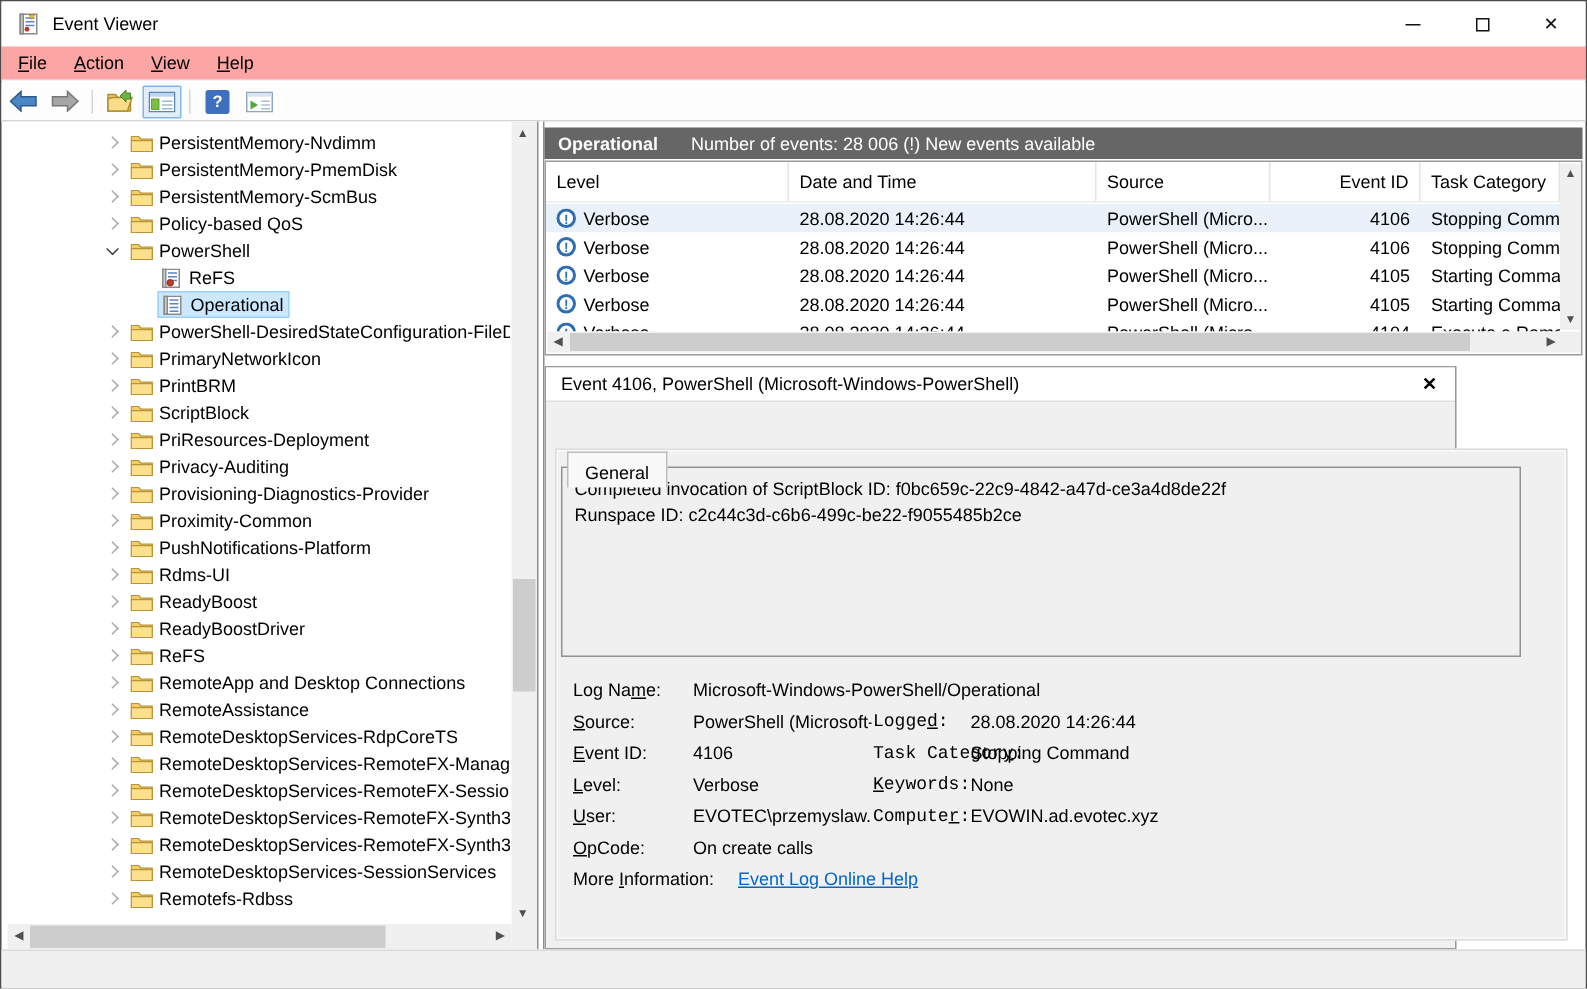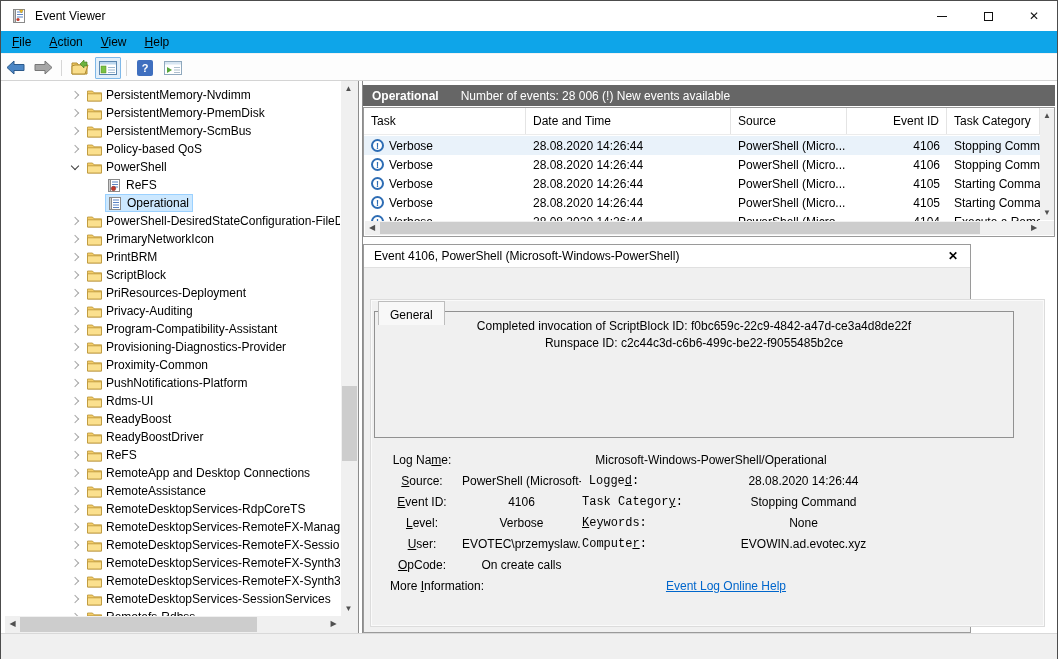--- a/index.html
+++ b/index.html
@@ -11,21 +11,21 @@
   .titlebar { position:absolute; left:0; top:0; width:100%; height:30px; background:#fff; display:flex; align-items:center; }
   .app-icon { margin-left:10px; width:16px; height:16px; }
   .app-title { margin-left:8px; }
   .win-controls { margin-left:auto; display:flex; height:30px; }
   .win-btn { width:46px; height:30px; display:flex; align-items:center; justify-content:center; color:#111; font-size:11px; }
   .glyph-min { width:10px; height:1px; background:#111; display:inline-block; }
   .glyph-max { width:9px; height:9px; border:1px solid #111; display:inline-block; }
   .glyph-close { font-size:12px; line-height:1; }
 
   
-  .menubar { position:absolute; left:0; top:30px; width:100%; height:23px; background:#0ea5e9; display:flex; align-items:center; padding-left:2px; border-bottom:1px solid #f2f2f2; }
+  .menubar { position:absolute; left:0; top:30px; width:100%; height:23px; background:#fca5a5; display:flex; align-items:center; padding-left:2px; border-bottom:1px solid #f2f2f2; }
   .menu-item { padding:3px 9px; }
   .menu-item u { text-decoration:underline; }
 
   
   .toolbar { position:absolute; left:0; top:54px; width:100%; height:26px; background:#fdfdfd; display:flex; align-items:center; border-bottom:1px solid #d4d4d4; }
   .tbtn { width:26px; height:22px; display:flex; align-items:center; justify-content:center; margin:0 1px; }
   .tbtn.active { background:#e2effa; border:1px solid #7fb8e8; border-radius:1px; }
   .tsep { width:1px; height:16px; background:#d6d6d6; margin:0 4px; }
   .help-badge { width:16px; height:16px; background:#3f6fbf; color:#fff; font-weight:bold; font-size:11px; display:flex; align-items:center; justify-content:center; border-radius:2px; }
 
@@ -70,21 +70,21 @@
   .lrow.sel { background:#e9f2fa; }
   .cell { overflow:hidden; white-space:nowrap; padding-left:7px; }
   .cell.c-id { padding-right:7px; }
   .vicon { display:inline-flex; width:13px; height:13px; border:2px solid #2e6db4; border-radius:50%; color:#2e6db4; font-weight:bold; font-size:9px; align-items:center; justify-content:center; margin-right:5px; vertical-align:-3px; background:#fff; }
   .lvl-cell { display:flex; align-items:center; }
   .table-vscroll { right:0; top:1px; width:14px; height:111px; }
   .table-hscroll { left:1px; bottom:1px; height:14px; width:676px; }
   .table-corner { position:absolute; right:0; bottom:1px; width:14px; height:14px; background:#f0f0f0; }
 
   
-  .detail { position:absolute; left:362px; top:243px; width:608px; height:389px; background:#f0f0f0; border:1px solid #9a9a9a;text-align:center; }
+  .detail { position:absolute; left:362px; top:243px; width:608px; height:389px; background:#f0f0f0; border:1px solid #9a9a9a; }
   .detail-titlebar { position:absolute; left:0; top:0; width:100%; height:23px; background:#fff; border-bottom:1px solid #e0e0e0; display:flex; align-items:center; padding:0 12px 0 10px; }
   .detail-close { margin-left:auto; font-weight:bold; font-size:12px; }
   .tabs { position:absolute; left:14px; top:32px; display:flex; align-items:flex-end;margin-top:24px; }
   .tab { padding:4px 11px 3px; border:1px solid #c8c8c8; border-bottom:none; background:#ececec; margin-right:0; position:relative; }
   .tab.active { background:#f8f8f8; padding-top:6px; z-index:3; border-color:#bdbdbd; }
   .tabpage { position:absolute; left:6px; top:54px; width:675px; height:328px; background:#f0f0f0; border:1px solid #dcdcdc; box-shadow:inset 0 0 0 1px #fafafa; }
   .descbox { position:absolute; left:10px; top:66px; width:640px; height:127px; border:1px solid #919191; background:#f0f0f0; padding:6px 8px; line-height:17px; white-space:pre-line; overflow:hidden; }
   .fields { position:absolute; left:18px; top:205px; right:10px; height:150px; }
   .frow { position:absolute; left:0; right:0; height:21px; line-height:21px; }
   .fl1 { position:absolute; left:0; width:80px; white-space:nowrap; }
@@ -374,34 +374,20 @@
           <span class="tnode">
             <svg class="ticon" viewBox="0 0 15 13">
               <path d="M0.5 2 h5 l1.5 1.8 H14.5 V12 H0.5 Z" fill="#f4cd68" stroke="#b99336" stroke-width="0.8"></path>
               <path d="M0.5 4.8 H14.5 V12 H0.5 Z" fill="#fbe08e" stroke="#b99336" stroke-width="0.8"></path>
             </svg>
 
             <span class="tlabel">Privacy-Auditing</span>
           </span>
         </div>
 
-        <div class="trow">
-          <span class="chev r">
-            <i></i>
-          </span>
-
-          <span class="tnode">
-            <svg class="ticon" viewBox="0 0 15 13">
-              <path d="M0.5 2 h5 l1.5 1.8 H14.5 V12 H0.5 Z" fill="#f4cd68" stroke="#b99336" stroke-width="0.8"></path>
-              <path d="M0.5 4.8 H14.5 V12 H0.5 Z" fill="#fbe08e" stroke="#b99336" stroke-width="0.8"></path>
-            </svg>
-
-            <span class="tlabel">Program-Compatibility-Assistant</span>
-          </span>
-        </div>
 
         <div class="trow">
           <span class="chev r">
             <i></i>
           </span>
 
           <span class="tnode">
             <svg class="ticon" viewBox="0 0 15 13">
               <path d="M0.5 2 h5 l1.5 1.8 H14.5 V12 H0.5 Z" fill="#f4cd68" stroke="#b99336" stroke-width="0.8"></path>
               <path d="M0.5 4.8 H14.5 V12 H0.5 Z" fill="#fbe08e" stroke="#b99336" stroke-width="0.8"></path>
@@ -651,21 +637,21 @@
 
   <div class="splitter"></div>
 
   <div class="list-header">
     <b>Operational</b>
     <span>Number of events: 28 006 (!) New events available</span>
   </div>
 
   <div class="table">
     <div class="thead">
-      <div class="th c-level">Task</div>
+      <div class="th c-level">Level</div>
       <div class="th c-date">Date and Time</div>
       <div class="th c-source">Source</div>
       <div class="th c-id">Event ID</div>
       <div class="th c-task">Task Category</div>
     </div>
     <div class="tbody">
 
         <div class="lrow sel">
           <span class="cell c-level lvl-cell">
             <span class="vicon">!</span>

